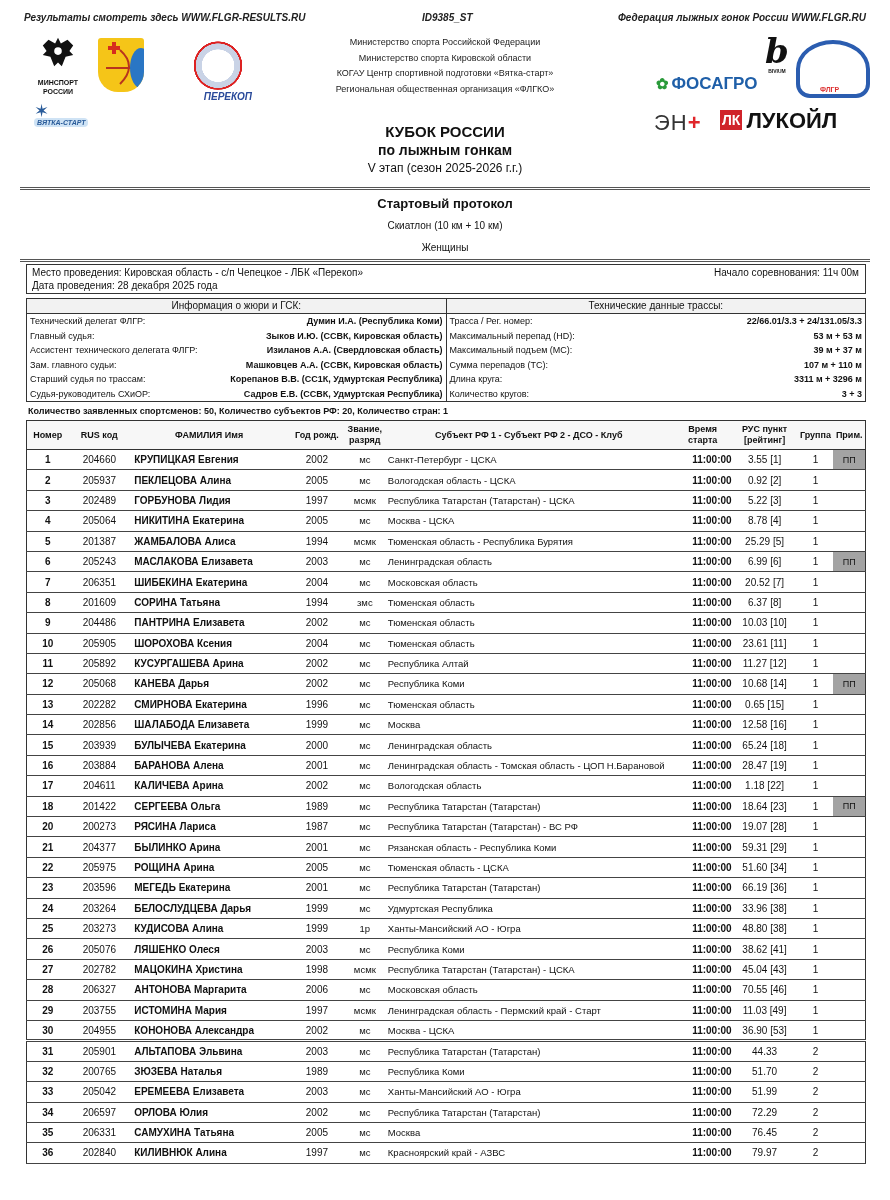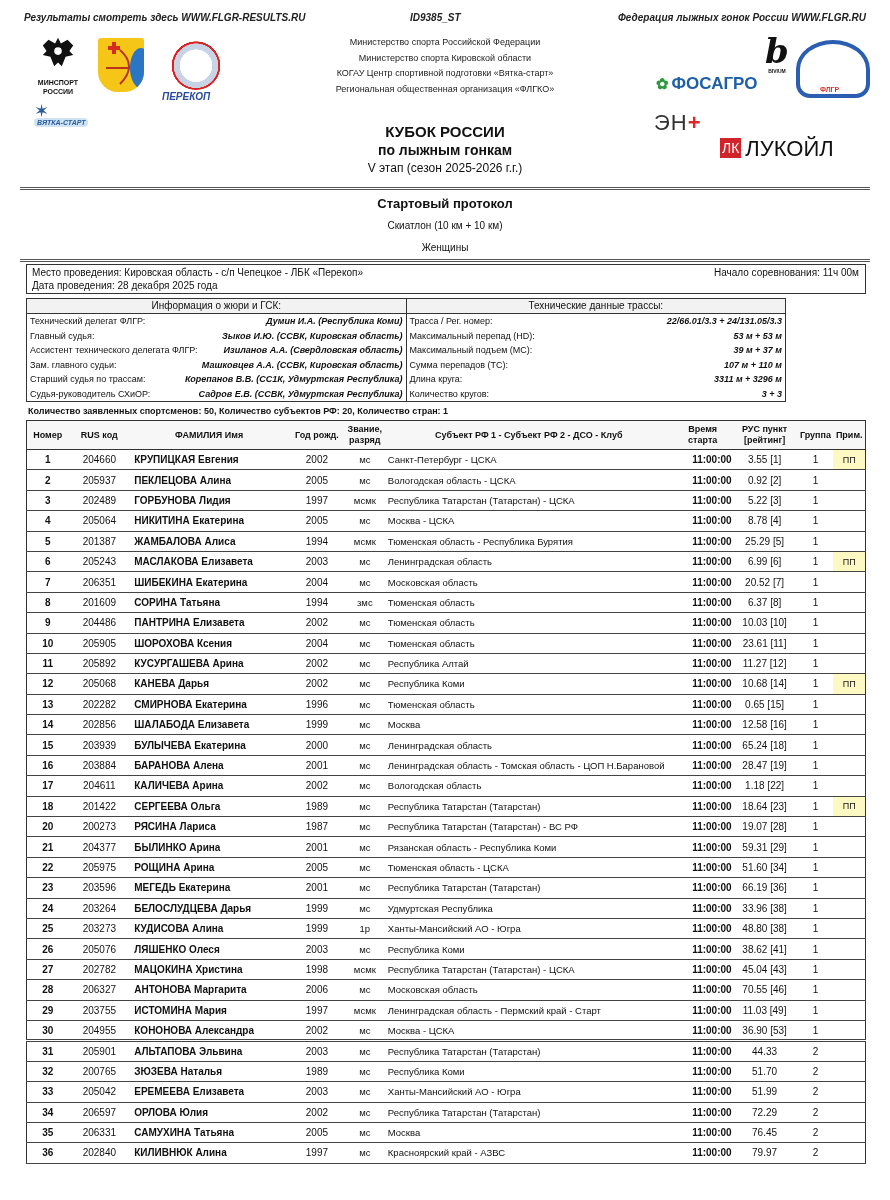--- a/index.html
+++ b/index.html
@@ -2,90 +2,90 @@
 <html><head>
 <meta charset="utf-8">
 <style>
   * { box-sizing: border-box; margin: 0; padding: 0; }
   html, body { width: 890px; height: 1200px; background: #ffffff; overflow: hidden; }
   body { font-family: "Liberation Sans", sans-serif; color: #111; position: relative; }
 
   .topline { position: absolute; top: 12px; left: 24px; right: 24px; height: 14px;
     font-size: 10px; font-style: italic; font-weight: bold; color: #222; }
   .topline .l { position: absolute; left: 0; }
-  .topline .c { position: absolute; left: 386px; }
+  .topline .c { position: absolute; left: 398px; }
   .topline .r { position: absolute; right: 0; }
 
   .logos-left { position: absolute; top: 30px; left: 26px; width: 210px; height: 110px; }
   .logo { position: absolute; }
   .minsport { left: 4px; top: 4px; width: 56px; text-align: center; }
   .eagle { width: 38px; height: 38px; margin: 0 auto; }
   .minsport .txt { font-size: 7px; font-weight: bold; line-height: 9px; margin-top: 2px; }
   .kirov { left: 72px; top: 8px; width: 46px; height: 54px; background: #f5c518;
     border-radius: 3px 3px 20px 20px; overflow: hidden; }
   .kirov .sea { position: absolute; right: -8px; top: 10px; width: 22px; height: 40px; background: #2a76c4; border-radius: 50%; }
-  .perekop { left: 136px; top: 6px; width: 68px; text-align: left; }
+  .perekop { left: 158px; top: 6px; width: 68px; text-align: right; }
   .perekop .ring { width: 54px; height: 54px; margin: 0 auto; border-radius: 50% 50% 50% 50%;
     background: radial-gradient(circle at 50% 55%, #ffffff 0 40%, #c9d3e6 41% 55%, #d22 56% 60%, #fff 61%); position: relative; }
   .perekop .txt { font-size: 10px; font-style: italic; font-weight: bold; color: #2a4a9a; margin-top: 1px; }
   .vyatka { left: 2px; top: 72px; width: 62px; height: 30px; }
   .vyatka .txt { position: absolute; left: 6px; top: 16px; font-size: 7px; font-style: italic; font-weight: bold; color: #2a5c9a; background: #cfe3f5; padding: 1px 3px; border-radius: 4px; }
   .vyatka .star { position: absolute; left: 6px; top: 0; font-size: 18px; color: #2a5c9a; line-height: 18px; }
 
   .orgs { position: absolute; top: 35px; left: 290px; width: 310px; text-align: center; font-size: 9px; line-height: 15.6px; color: #222; }
 
   .logos-right { position: absolute; top: 30px; right: 20px; width: 220px; height: 110px; }
   .bivium { position: absolute; left: 112px; top: 4px; width: 30px; text-align: center; }
   .bivium .glyph { font-size: 34px; font-weight: bold; font-style: italic; line-height: 34px; font-family: "DejaVu Serif", serif; }
   .bivium .txt { font-size: 5px; font-weight: bold; }
   .flgr { position: absolute; left: 146px; top: 10px; width: 74px; height: 58px; border: 4px solid #2b5db0; border-radius: 50% 50% 14px 14px; }
   .flgr .txt { position: absolute; bottom: 1px; left: 20px; font-size: 7px; color: #d33; font-weight: bold; }
   .fosagro { position: absolute; left: 6px; top: 44px; font-size: 17px; font-weight: bold; color: #1f5fa8; }
   .fosagro .flower { color: #2a9a3a; font-size: 15px; margin-right: 3px; }
   .enplus { position: absolute; left: 4px; top: 80px; font-size: 22px; color: #333; letter-spacing: 1px; }
   .enplus .plus { color: #e0262a; font-weight: bold; }
-  .lukoil { position: absolute; left: 70px; top: 78px; font-size: 22px; font-weight: normal; color: #111; margin-top: 28px; }
+  .lukoil { position: absolute; left: 70px; top: 78px; font-size: 22px; font-weight: bold; color: #111; }
   .lukoil .box { display: inline-block; background: #d0232a; color: #fff; font-size: 14px; padding: 2px 2px; margin-right: 4px; vertical-align: 3px; }
 
   .title-block { position: absolute; top: 122px; left: 250px; width: 390px; text-align: center; }
   .t1 { font-size: 15px; font-weight: bold; line-height: 19px; }
   .t2 { font-size: 14px; font-weight: bold; line-height: 18px; }
   .t3 { font-size: 12px; line-height: 19px; }
   .hr2 { position: absolute; left: 20px; right: 20px; height: 3px; border-top: 1px solid #555; border-bottom: 1px solid #555; }
   .sub-block { position: absolute; top: 193px; left: 250px; width: 390px; text-align: center; }
   .s1 { font-size: 13px; font-weight: bold; line-height: 22px; }
   .s2 { font-size: 10px; line-height: 22px; }
 
   .venue { position: absolute; top: 264px; left: 26px; width: 840px; height: 30px; border: 1.5px solid #333; font-size: 10px; padding: 1px 5px; line-height: 13px; }
   .venue .start { position: absolute; right: 6px; top: 1px; }
 
-  .info { position: absolute; top: 298px; left: 26px; width: 760px; height: 104px; border: 1.5px solid #333; display: flex; font-size: 9px; }
+  .info { position: absolute; top: 298px; left: 26px; width: 840px; height: 104px; border: 1.5px solid #333; display: flex; font-size: 9px; }
   .info .col { flex: 1; }
   .info .col + .col { border-left: 1.5px solid #333; }
   .info .hd { height: 15px; text-align: center; font-size: 10px; line-height: 14px; background: #f2f2f2; border-bottom: 1px solid #333; }
   .info .row { display: flex; justify-content: space-between; height: 14.5px; line-height: 14.5px; padding: 0 3px; }
-  .info .row .v { font-weight: bold; font-style: italic; }
+  .info .row .v { font-weight: bold; }
 
   .count { position: absolute; top: 406px; left: 28px; font-size: 9px; font-weight: bold; }
 
   table.start-list { position: absolute; top: 420px; left: 26px; width: 840px; border-collapse: collapse; font-size: 10px; }
   table.start-list th { font-size: 9px; font-weight: bold; height: 29px; line-height: 11px; border-bottom: 1.5px solid #333; background: #f7f7f7; }
   table.start-list td { height: 20.4px; border-bottom: 1.5px solid #444; white-space: nowrap; }
   table.start-list { border: 1.5px solid #333; }
   td.num { text-align: center; font-weight: bold; }
   td.code { text-align: center; }
   td.name { font-weight: bold; padding-left: 4px; }
   td.year { text-align: center; }
   td.rank { text-align: center; font-size: 9.5px; }
   td.club { padding-left: 4px; font-size: 9.5px; }
   td.time { text-align: right; font-weight: bold; }
   td.pts { text-align: center; }
   td.grp { text-align: center; }
   td.note { text-align: center; font-size: 9px; }
-  td.note.hl { background: #fef9c3; }
+  td.note.hl { background: #a3a3a3; }
   tr.group-break td { border-top: 3px double #444; }
 </style>
 </head>
 <body>
 
 <div class="topline">
   <span class="l">Результаты смотреть здесь  WWW.FLGR-RESULTS.RU</span>
   <span class="c">ID9385_ST</span>
   <span class="r">Федерация лыжных гонок России  WWW.FLGR.RU</span>
 </div>

